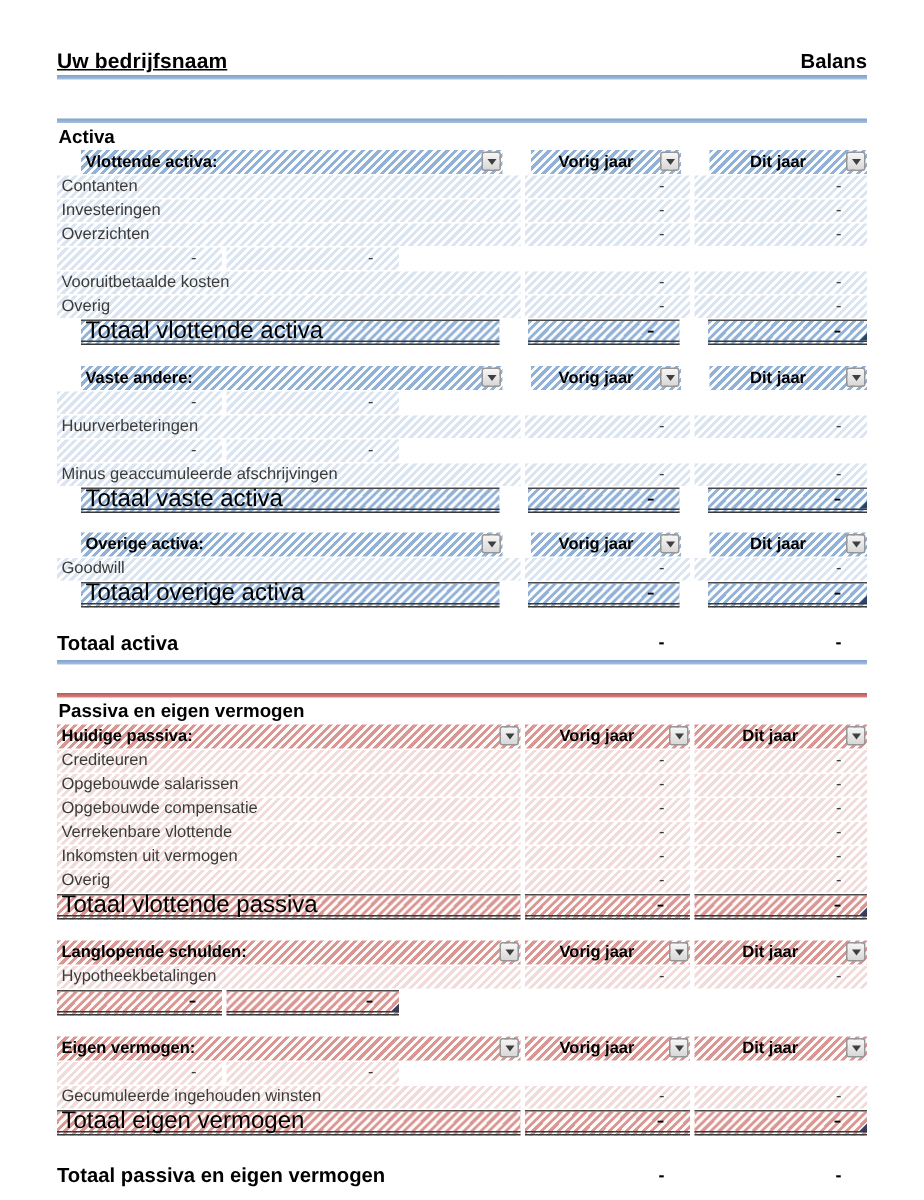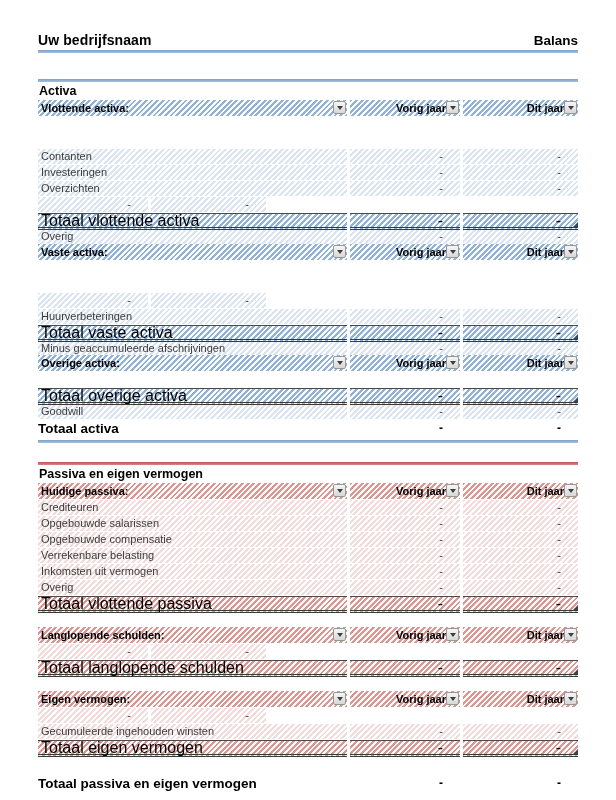--- a/index.html
+++ b/index.html
@@ -7,21 +7,21 @@
   body {
     width: 616px; height: 800px;
     font-family: "Liberation Sans", sans-serif;
     color: #000;
     overflow: hidden;
   }
   .page { width: 616px; height: 800px; padding: 32px 38px 0 38px; }
 
   
   .title-row { display: flex; justify-content: space-between; align-items: flex-end; height: 16px; }
-  .company { font-size: 14px; font-weight: bold; letter-spacing: .1px; }
+  .company { font-size: 14px; font-weight: bold; letter-spacing: .1px; text-decoration: underline; }
   .doc-title { font-size: 13.5px; font-weight: bold; }
   .rule { height: 3px; width: 540px; }
   .rule.blue { background: linear-gradient(#7da1cd, #a8c0de); }
   .rule.red  { background: linear-gradient(#bf5450, #d58985); }
   .title-underline { margin-top: 2px; }
 
   
   .assets-top-rule { margin-top: 26px; }
   .section-title { font-size: 12.5px; font-weight: bold; padding: 2px 0 1px 1px; height: 18px; }
   .liab-rule { margin-top: 19px; }
@@ -30,43 +30,43 @@
   .row { display: flex; width: 540px; }
   .cell { position: relative; }
   .cell.c-label { width: 309px; margin-right: 3px; }
   .cell.c-prev  { width: 110px; margin-right: 3px; }
   .cell.c-cur   { width: 115px; }
 
   .header-row { height: 16px; margin-bottom: 1px; }
   .header-row .cell { height: 16px; line-height: 16px; font-weight: bold; font-size: 11px; }
   .header-row .c-label { padding-left: 3px; }
   .header-row .c-prev .txt, .header-row .c-cur .txt {
-    display: block; text-align: right; padding-right: 14px;
+    display: block; text-align: center; padding-right: 14px;
   }
 
   .data-row { height: 15px; margin-bottom: 1px; }
   .data-row .cell { height: 15px; line-height: 15px; font-size: 11px; color: #3b3b3b; }
   .data-row .c-label { padding-left: 3px; }
 
   .total-row { margin-bottom: 0; }
   .total-row .cell {
     height: 17px; line-height: 14px; font-size: 16px; font-weight: normal;
     border-top: 1px solid #4a4a4a; border-bottom: 3px double #3a3a3a;
   }
   .total-row .c-label { padding-left: 3px; }
 
   .val { text-align: right; padding-right: 17px; }
 
   
   .theme-blue .header-row .cell, .theme-blue .total-row .cell {
     background: repeating-linear-gradient(135deg, #92b1d6 0, #92b1d6 2px, #fafcfe 2px, #fafcfe 4px);
+    margin-left: 16px;
   }
   .theme-blue .data-row .cell {
     background: repeating-linear-gradient(135deg, #dbe5f1 0, #dbe5f1 2px, #ffffff 2px, #ffffff 4px);
-    margin-top: 32px;
   }
   .theme-red .header-row .cell, .theme-red .total-row .cell {
     background: repeating-linear-gradient(135deg, #d99693 0, #d99693 2px, #fdfafa 2px, #fdfafa 4px);
   }
   .theme-red .data-row .cell {
     background: repeating-linear-gradient(135deg, #f2dcdb 0, #f2dcdb 2px, #ffffff 2px, #ffffff 4px);
   }
 
   
   .total-row .c-cur::after {
@@ -164,21 +164,21 @@
             <div class="cell c-cur val">-</div>
           </div>
           <div class="row total-row">
             <div class="cell c-label">Totaal vlottende activa</div>
             <div class="cell c-prev val">-</div>
             <div class="cell c-cur val">-</div>
           </div>
         </div>
         <div class="group">
           <div class="row header-row">
-            <div class="cell c-label"><span class="txt">Vaste activa:</span><button class="filter-btn">
+            <div class="cell c-label"><span class="txt">Vaste andere:</span><button class="filter-btn">
                 <span class="filter-arrow"></span>
               </button></div>
             <div class="cell c-prev">
               <span class="txt">Vorig jaar</span>
               <button class="filter-btn">
                 <span class="filter-arrow"></span>
               </button>
             </div>
             <div class="cell c-cur">
               <span class="txt">Dit jaar</span>
@@ -281,21 +281,21 @@
             <div class="cell c-label">Opgebouwde salarissen</div>
             <div class="cell c-prev val">-</div>
             <div class="cell c-cur val">-</div>
           </div>
           <div class="row data-row">
             <div class="cell c-label">Opgebouwde compensatie</div>
             <div class="cell c-prev val">-</div>
             <div class="cell c-cur val">-</div>
           </div>
           <div class="row data-row">
-            <div class="cell c-label">Verrekenbare belasting</div>
+            <div class="cell c-label">Verrekenbare vlottende</div>
             <div class="cell c-prev val">-</div>
             <div class="cell c-cur val">-</div>
           </div>
           <div class="row data-row">
             <div class="cell c-label">Inkomsten uit vermogen</div>
             <div class="cell c-prev val">-</div>
             <div class="cell c-cur val">-</div>
           </div>
           <div class="row data-row">
             <div class="cell c-label">Overig</div>
@@ -320,25 +320,25 @@
               </button>
             </div>
             <div class="cell c-cur">
               <span class="txt">Dit jaar</span>
               <button class="filter-btn">
                 <span class="filter-arrow"></span>
               </button>
             </div>
           </div>
           <div class="row data-row">
-            <div class="cell c-prev val">-</div>
-            <div class="cell c-cur val">-</div>
-          </div>
-          <div class="row total-row">
-            <div class="cell c-label">Totaal langlopende schulden</div>
+            <div class="cell c-label">Hypotheekbetalingen</div>
+            <div class="cell c-prev val">-</div>
+            <div class="cell c-cur val">-</div>
+          </div>
+          <div class="row total-row">
             <div class="cell c-prev val">-</div>
             <div class="cell c-cur val">-</div>
           </div>
         </div>
         <div class="group">
           <div class="row header-row">
             <div class="cell c-label"><span class="txt">Eigen vermogen:</span><button class="filter-btn">
                 <span class="filter-arrow"></span>
               </button></div>
             <div class="cell c-prev">

